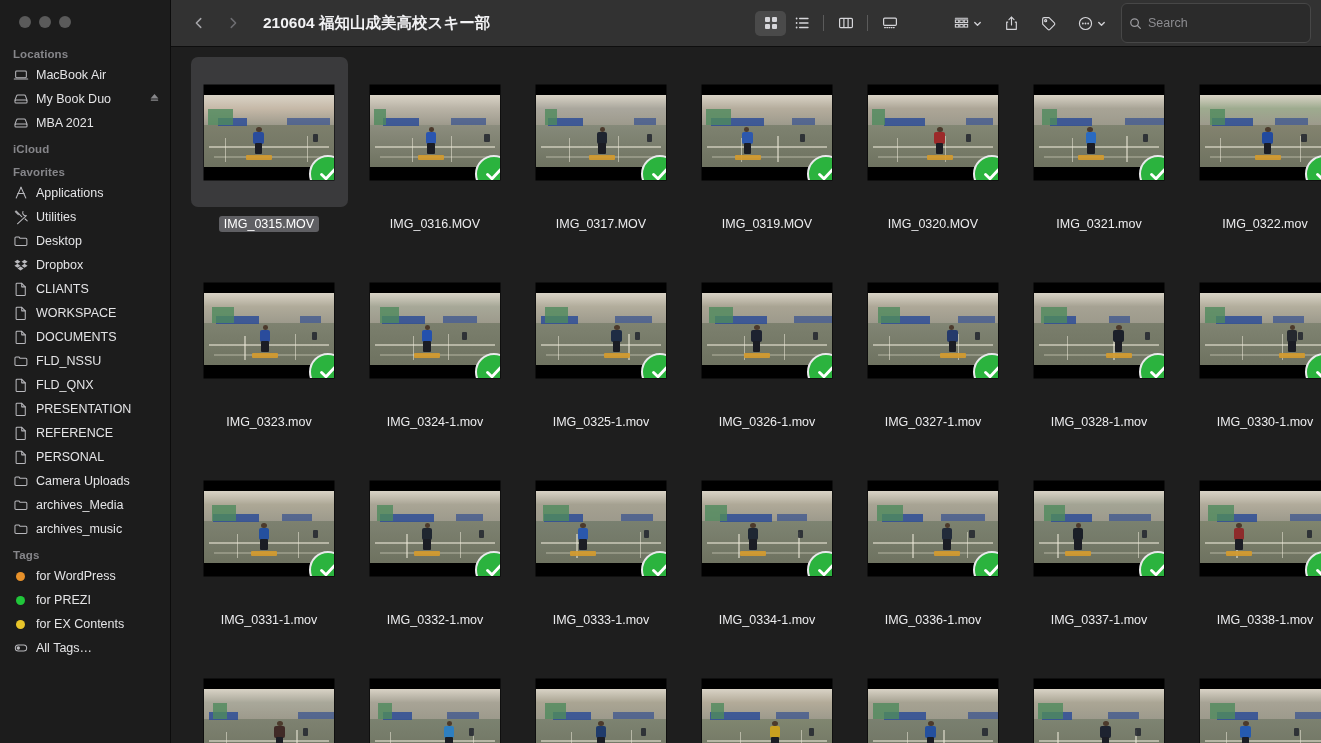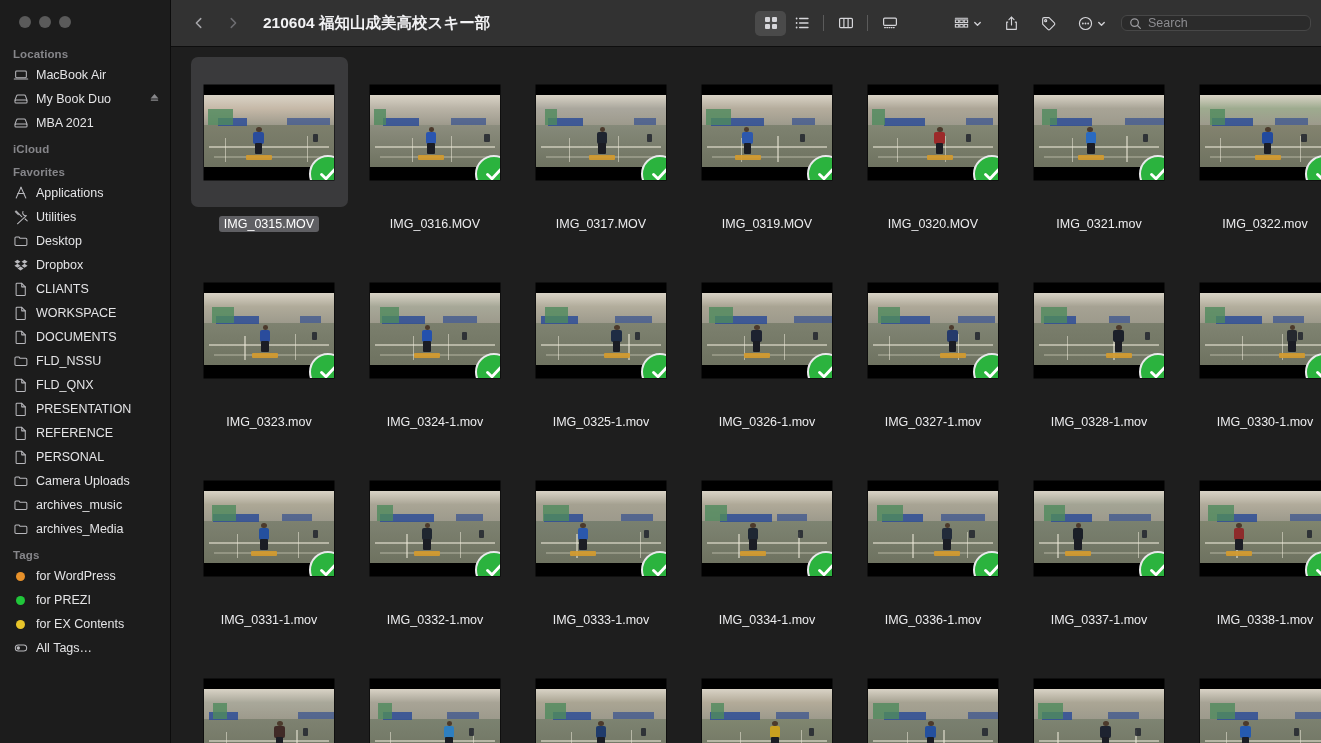--- a/index.html
+++ b/index.html
@@ -72,21 +72,21 @@
   .seg-div { width: 1px; height: 16px; background: #5b5b5b; margin: 0 6px; }
 
   .tb-btn {
     display: flex; align-items: center; gap: 2px;
     height: 28px; padding: 0 6px; color: #d6d6da; border-radius: 5px;
   }
   .chev { width: 11px; height: 11px; color: #cfcfd3; }
 
   .search {
     display: flex; align-items: center; gap: 6px;
-    width: 190px; height: 16px;
+    width: 190px; height: 40px;
     background: #2b2b2b; border: 1px solid #474747; border-radius: 6px;
     padding: 0 7px; margin-left: 8px;
   }
   .search-text { font-size: 12.5px; color: #8c8c90; }
 
   
   .content { flex: 1; overflow: hidden; position: relative; padding: 10px 0 0 0; }
   .grid {
     display: grid;
     grid-template-columns: repeat(7, 166px);
@@ -288,29 +288,29 @@
             </svg>
           </span>
           <span class="label">Camera Uploads</span>
         </div>
         <div class="side-item">
           <span class="side-icon">
             <svg viewBox="0 0 18 18" fill="none" stroke="currentColor" stroke-width="1.15" stroke-linejoin="round" stroke-linecap="round" width="16" height="16">
               <path d="M2.2 5.6a1.2 1.2 0 0 1 1.2-1.2h3.2l1.3 1.6h6.5a1.2 1.2 0 0 1 1.2 1.2v5.6a1.2 1.2 0 0 1-1.2 1.2H3.4a1.2 1.2 0 0 1-1.2-1.2Z"></path>
             </svg>
           </span>
+          <span class="label">archives_Media</span>
+        </div>
+        <div class="side-item">
+          <span class="side-icon">
+            <svg viewBox="0 0 18 18" fill="none" stroke="currentColor" stroke-width="1.15" stroke-linejoin="round" stroke-linecap="round" width="16" height="16">
+              <path d="M2.2 5.6a1.2 1.2 0 0 1 1.2-1.2h3.2l1.3 1.6h6.5a1.2 1.2 0 0 1 1.2 1.2v5.6a1.2 1.2 0 0 1-1.2 1.2H3.4a1.2 1.2 0 0 1-1.2-1.2Z"></path>
+            </svg>
+          </span>
           <span class="label">archives_music</span>
-        </div>
-        <div class="side-item">
-          <span class="side-icon">
-            <svg viewBox="0 0 18 18" fill="none" stroke="currentColor" stroke-width="1.15" stroke-linejoin="round" stroke-linecap="round" width="16" height="16">
-              <path d="M2.2 5.6a1.2 1.2 0 0 1 1.2-1.2h3.2l1.3 1.6h6.5a1.2 1.2 0 0 1 1.2 1.2v5.6a1.2 1.2 0 0 1-1.2 1.2H3.4a1.2 1.2 0 0 1-1.2-1.2Z"></path>
-            </svg>
-          </span>
-          <span class="label">archives_Media</span>
         </div>
         <div class="section-title">Tags</div>
         <div class="side-item">
           <span class="tag-dot" style="background: rgb(232, 145, 42);"></span>
           <span class="label">for WordPress</span>
         </div>
         <div class="side-item">
           <span class="tag-dot" style="background: rgb(32, 198, 58);"></span>
           <span class="label">for PREZI</span>
         </div>

